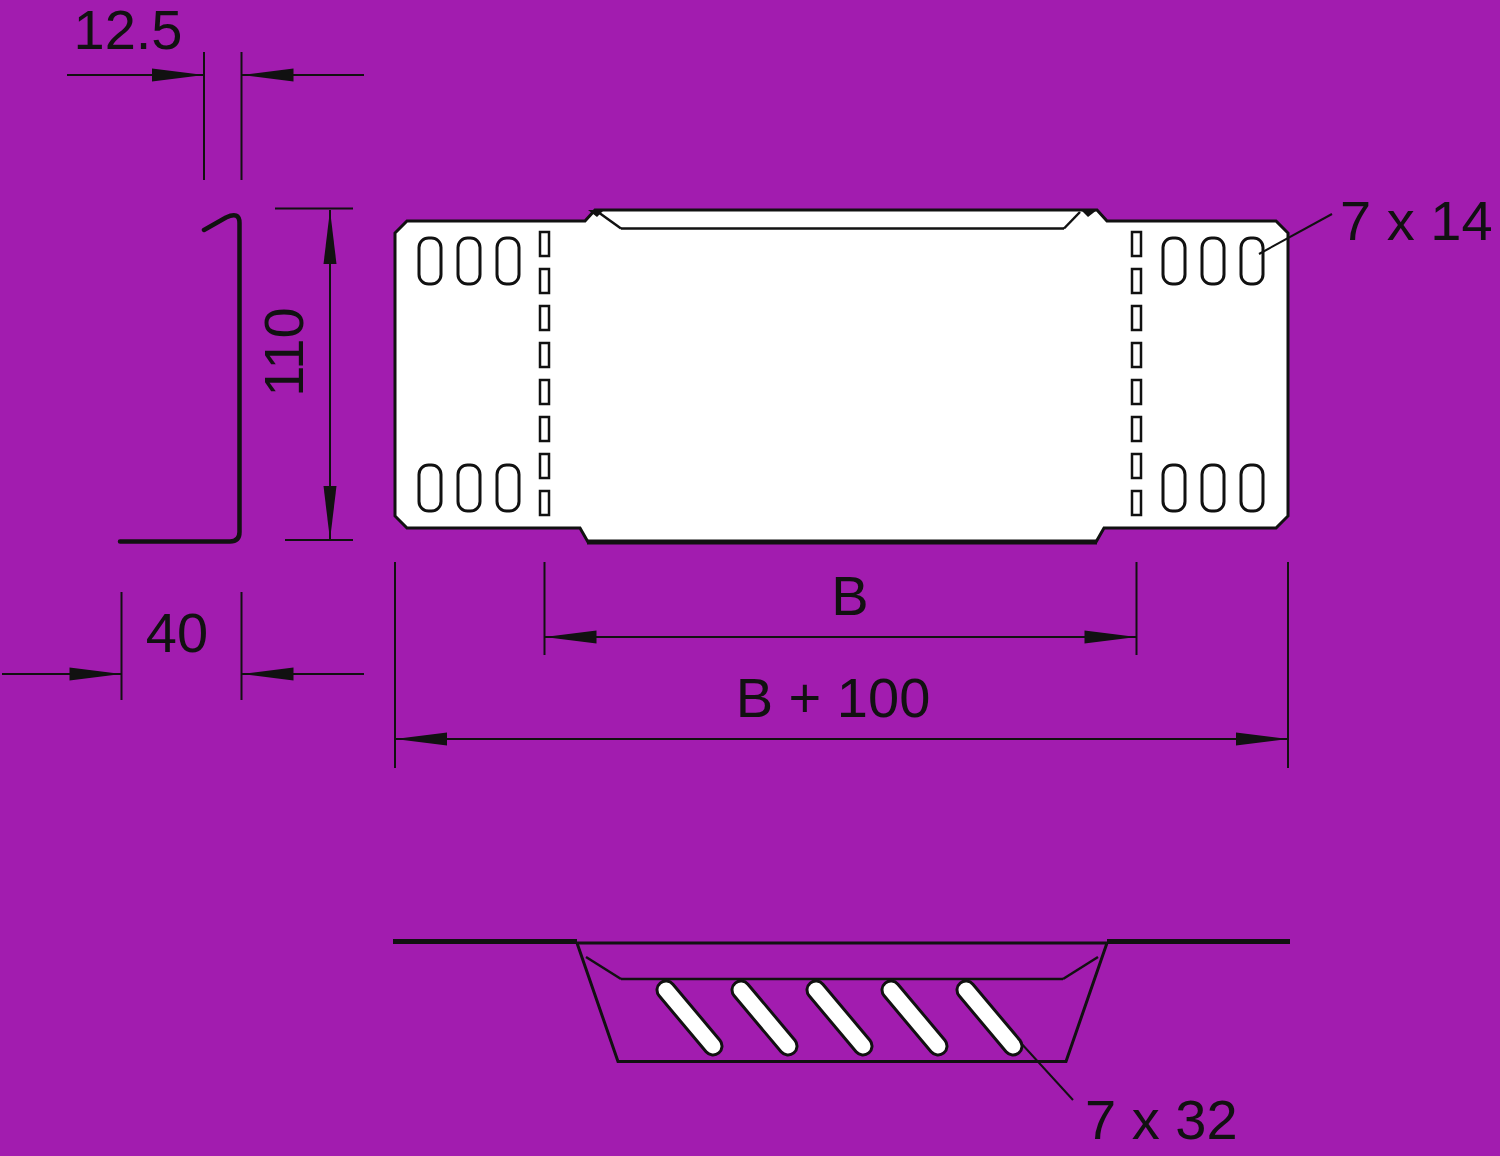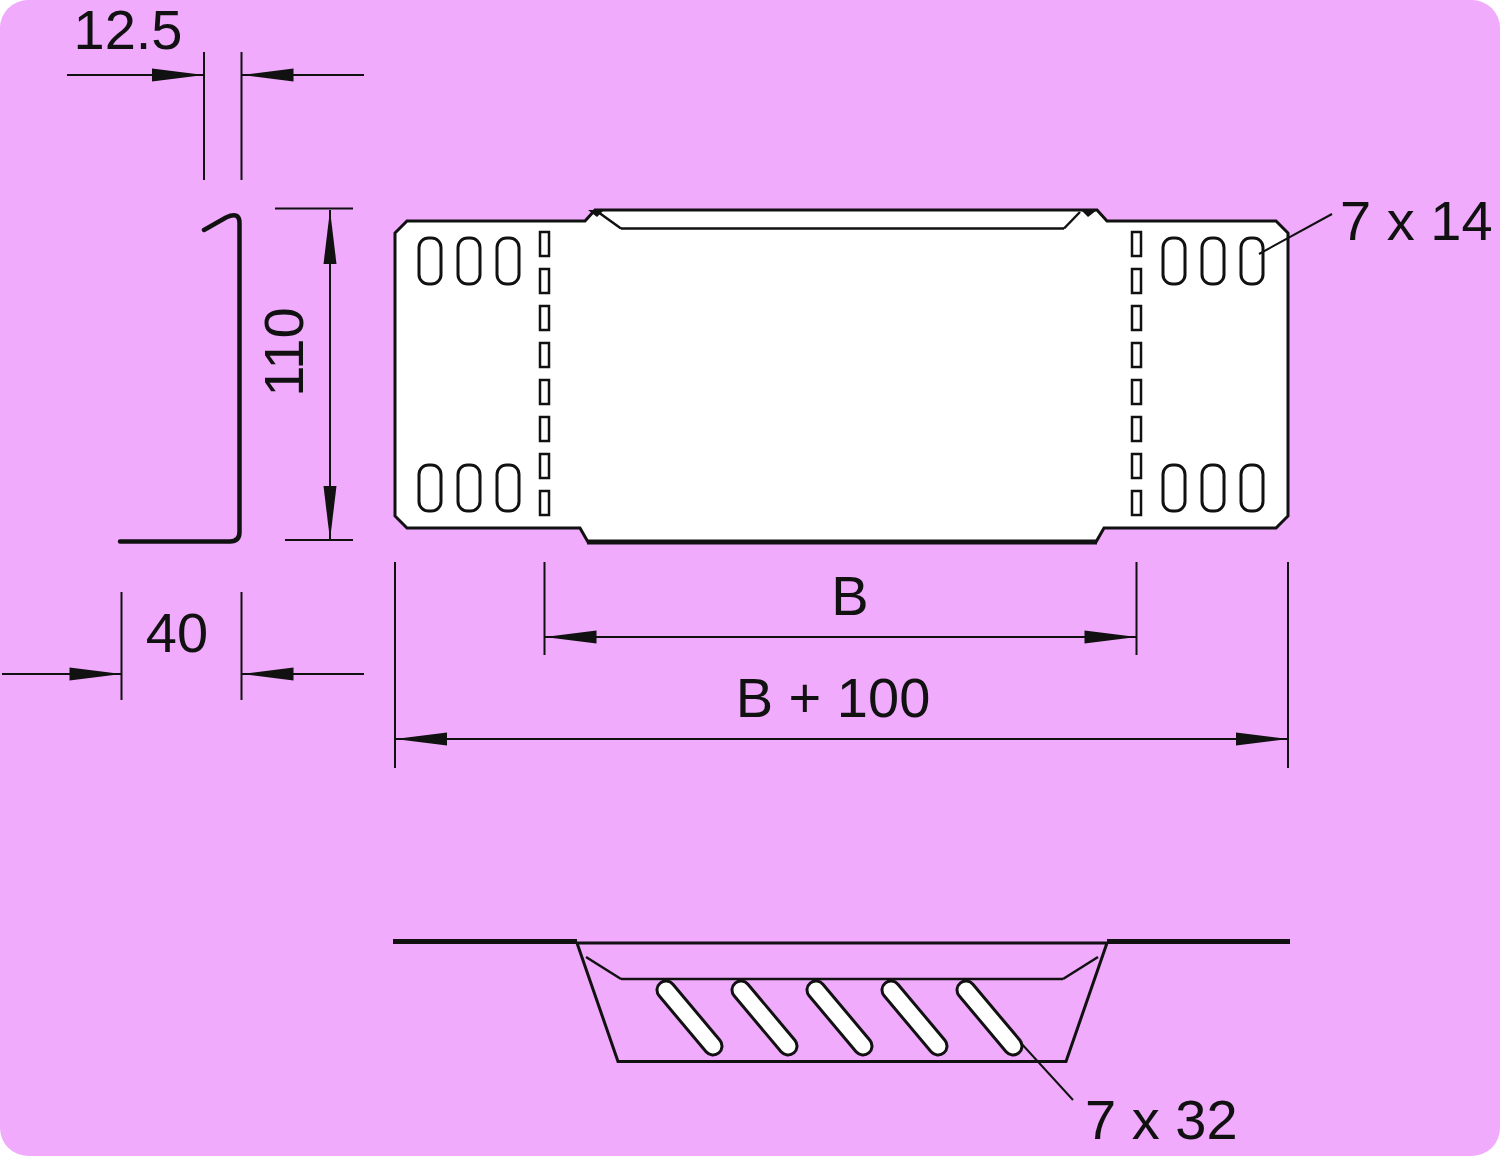--- a/index.html
+++ b/index.html
@@ -1,16 +1,16 @@
 <!DOCTYPE html>
 <html><head>
 <meta charset="utf-8">
 <style>
   html,body{margin:0;padding:0;background:#ffffff;}
-  .page{width:1500px;height:1156px;position:relative;background:#f0abfc;overflow:hidden;border-radius:28px;}
+  .page{width:1500px;height:1156px;position:relative;background:#a21caf;overflow:hidden;}
   svg{display:block;}
   text{font-family:"Liberation Sans","DejaVu Sans",sans-serif;fill:#111;font-size:56px;}
   .thin{stroke:#111;stroke-width:2;fill:none;}
   .med{stroke:#111;stroke-width:2.5;fill:none;}
   .obj{stroke:#111;stroke-width:3;fill:none;}
   .objw{stroke:#111;stroke-width:3;fill:#fff;}
   .thick{stroke:#111;stroke-width:5;fill:none;}
   .sheet{stroke:#111;stroke-width:4.5;fill:none;stroke-linejoin:round;stroke-linecap:round;}
   .arrow{fill:#111;stroke:none;}
   .wedge{fill:#111;stroke:none;}

